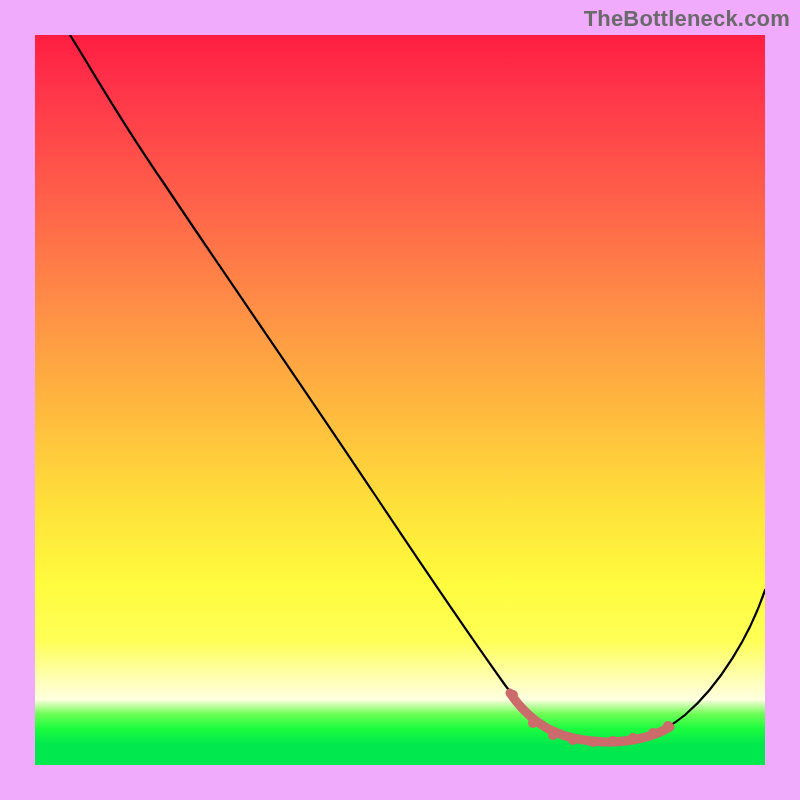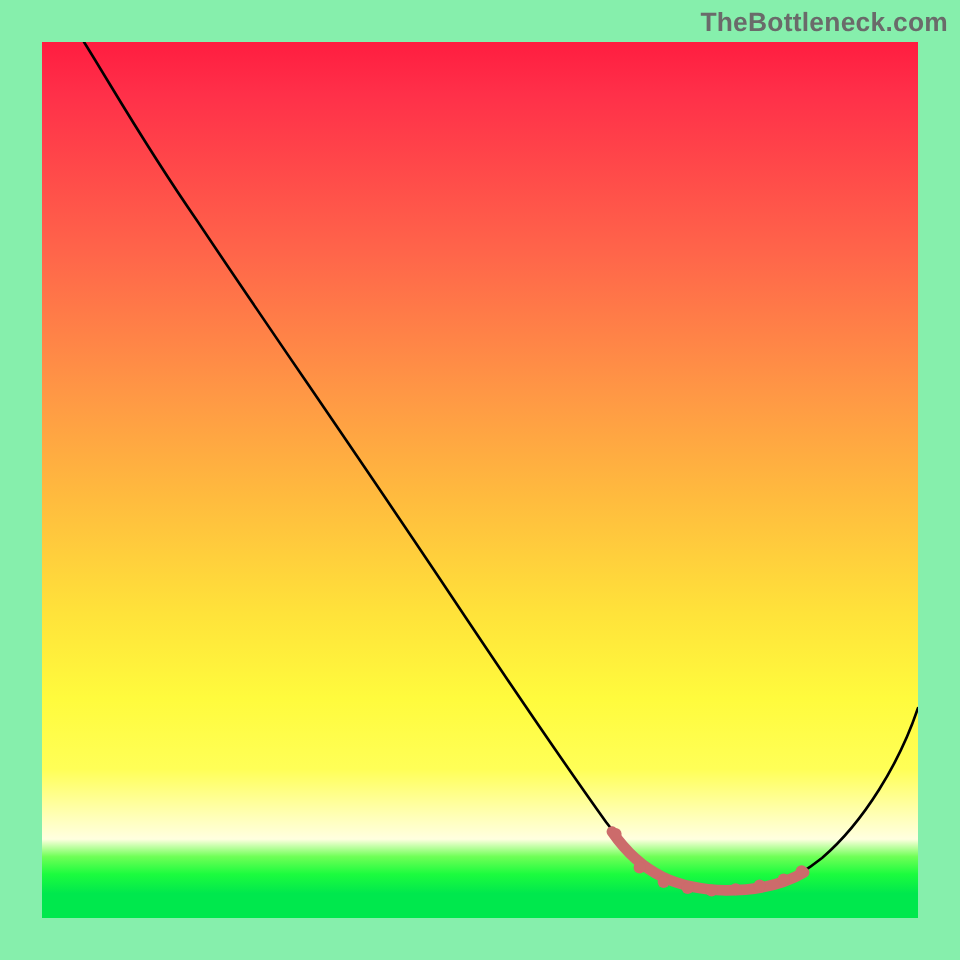--- a/index.html
+++ b/index.html
@@ -1,17 +1,17 @@
 <!DOCTYPE html>
 <html><head>
 <meta charset="utf-8">
 <style>
   * { margin: 0; padding: 0; box-sizing: border-box; }
   html, body { width: 800px; height: 800px; background: #000; overflow: hidden; }
-  .frame { position: relative; width: 800px; height: 800px; background: #86efac; }
+  .frame { position: relative; width: 800px; height: 800px; background: #f0abfc; }
   .watermark {
     position: absolute;
     top: 6px;
     right: 10px;
     font-family: Arial, Helvetica, sans-serif;
     font-size: 22px;
     font-weight: bold;
     color: #6a6a6a;
     letter-spacing: 0.2px;
   }

